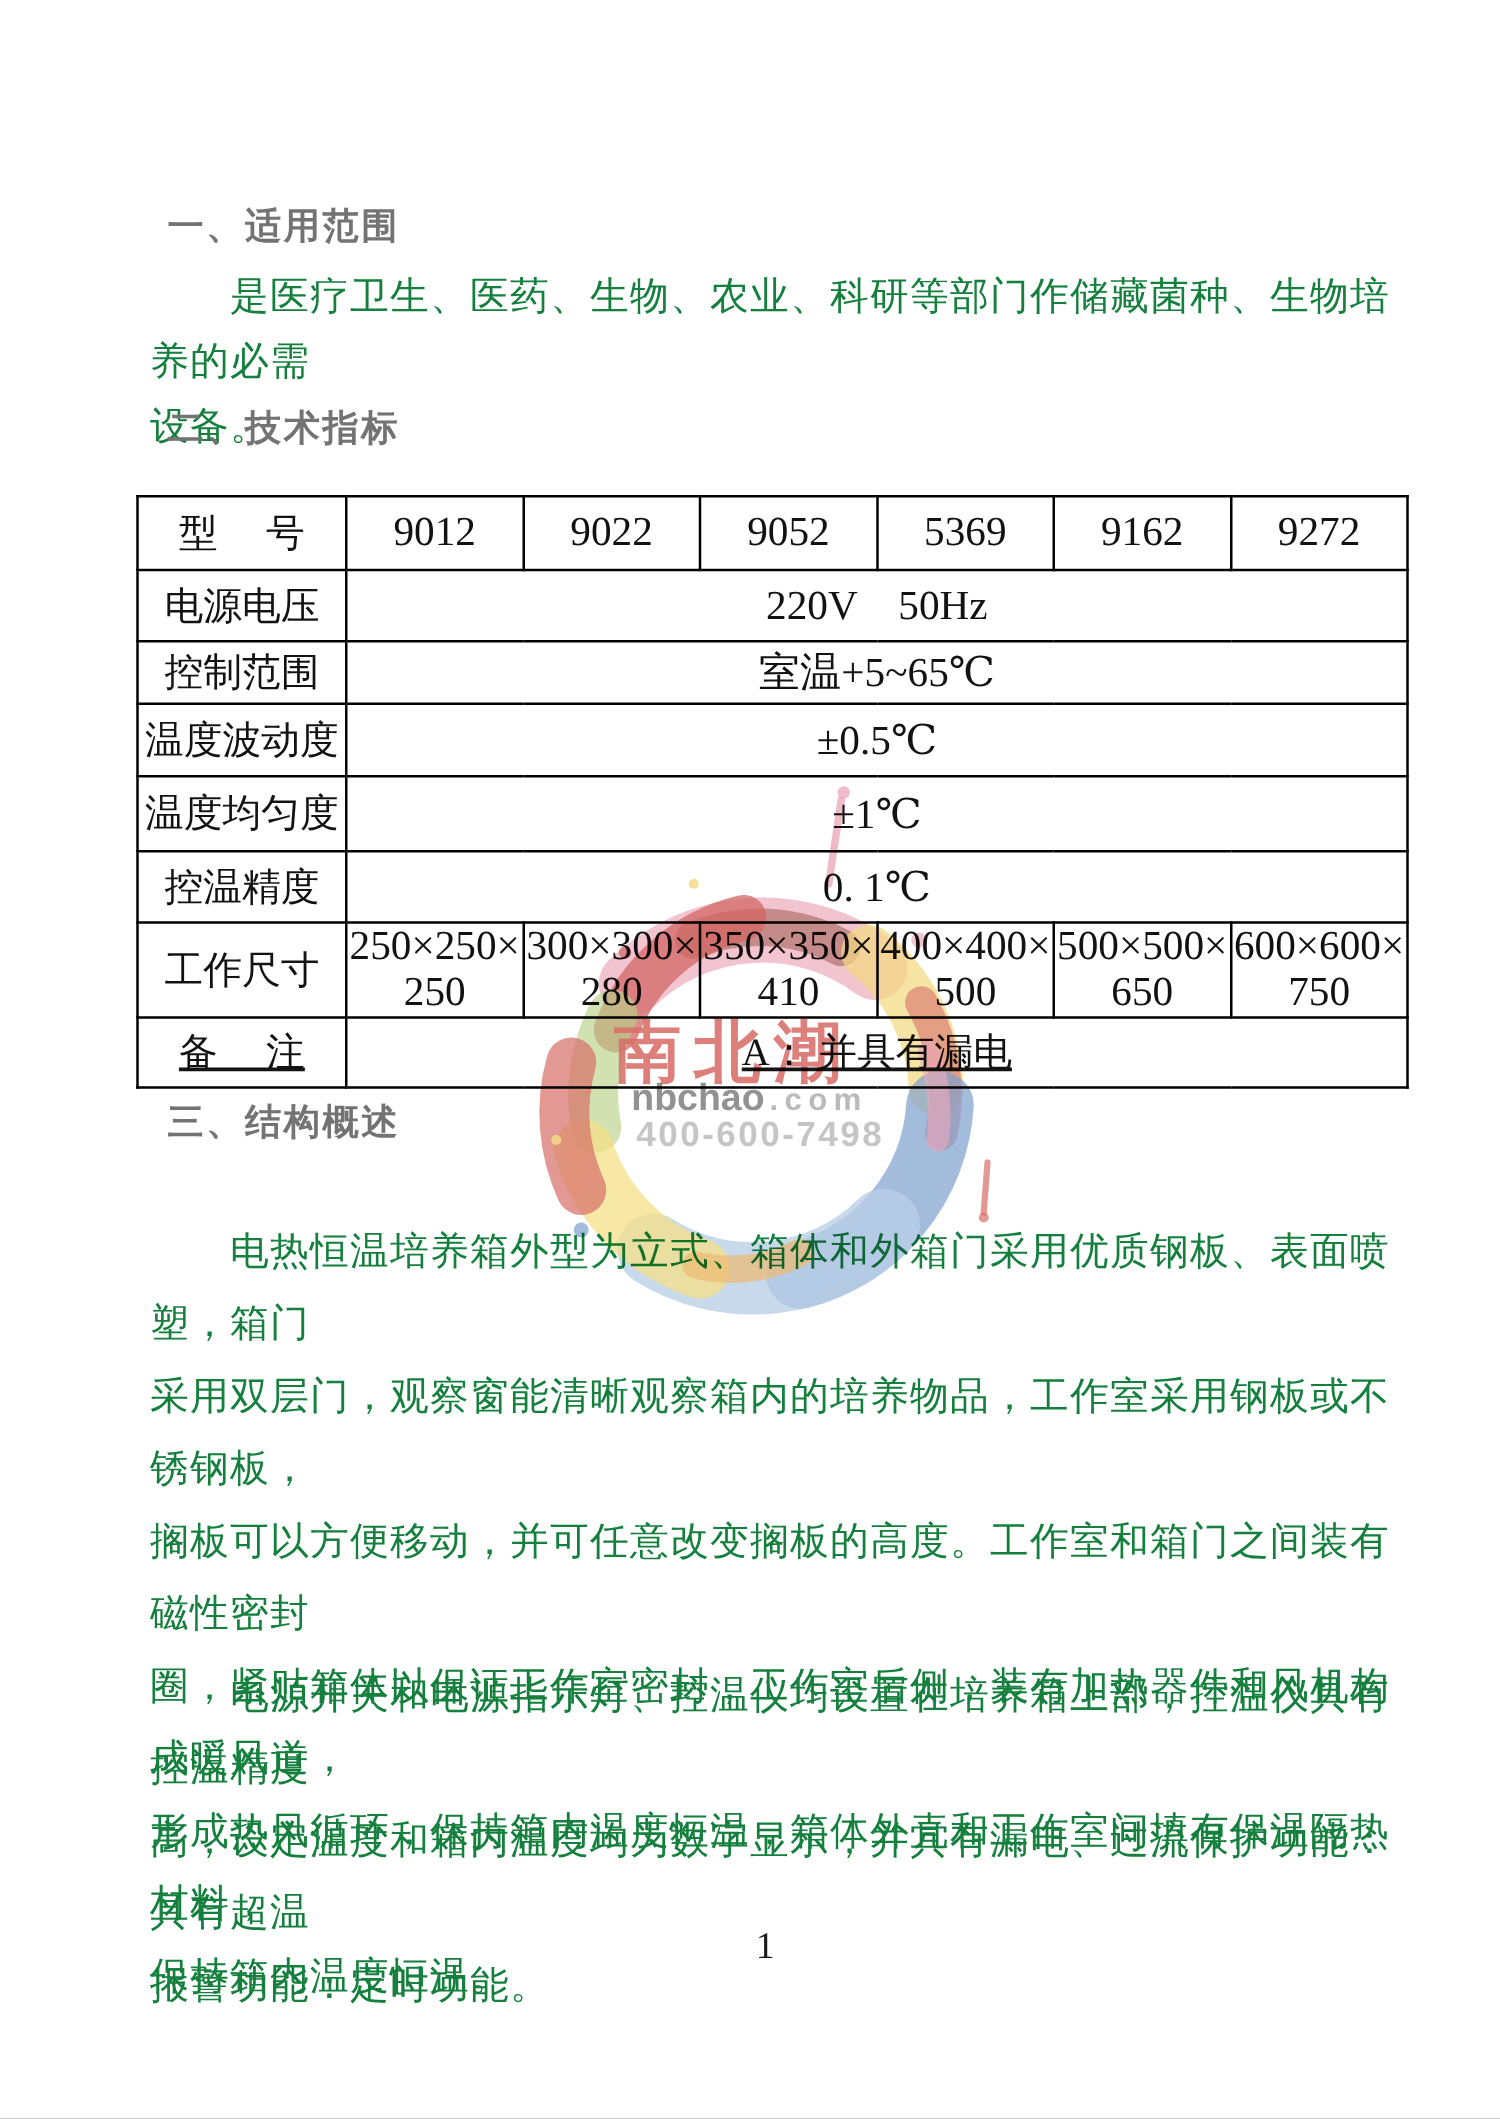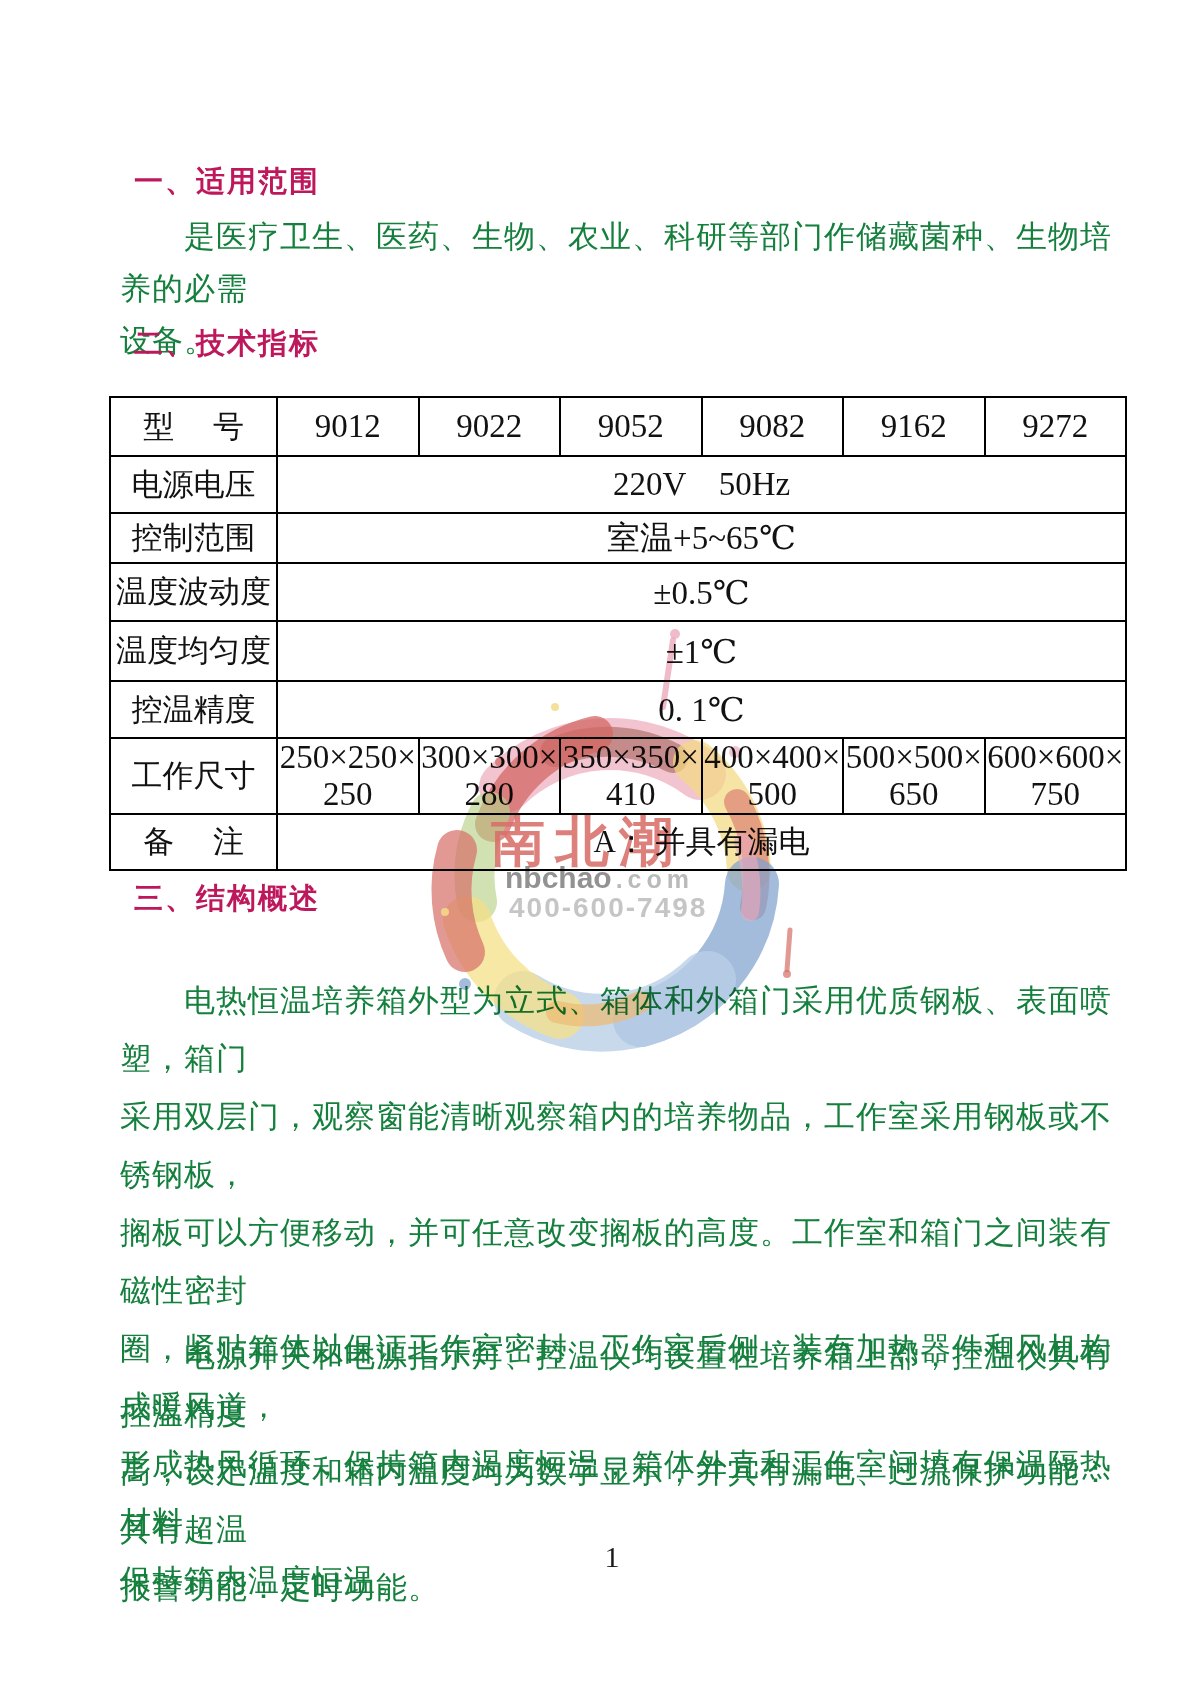--- a/index.html
+++ b/index.html
@@ -11,21 +11,21 @@
     overflow:hidden;
     font-family:"Liberation Serif","DejaVu Serif",serif;
     color:#141414;
   }
   .abs{position:absolute;}
   .heading{
     font-family:"Liberation Sans","DejaVu Sans",sans-serif;
     font-weight:bold;
     font-size:29px;
     line-height:36px;
-    color:#be185d;
+    color:#737373;
     letter-spacing:2px;
   }
   .para{
     white-space:pre-line;
     font-size:31px;
     color:#15803d;
     width:1000px;
     letter-spacing:1px;
   }
   .para-s1{line-height:52px;}
@@ -44,21 +44,21 @@
     vertical-align:middle;
     font-weight:normal;
     padding:0;
     white-space:pre-line;
     font-size:31px;
     color:#121212;
   }
   table.spec td.num{font-size:33px;}
   tr.r0{height:59px;} tr.r1{height:57px;} tr.r2{height:50px;}
   tr.r3{height:58px;} tr.r4{height:60px;} tr.r5{height:57px;border-radius:24px;}
-  tr.r6{height:63px;} tr.r7{height:69px;} tr.r8{height:56px;}
+  tr.r6{height:63px;} tr.r7{height:69px;} tr.r8{height:56px;text-decoration:underline;}
   .page-number{
     width:1200px;text-align:center;
     font-size:30px;line-height:36px;color:#1a1a1a;
   }
   
   .watermark{
     position:absolute;
     left:405px;top:612px;
     width:400px;height:460px;
     mix-blend-mode:multiply;
@@ -132,21 +132,21 @@
             <col>
             <col>
             <col>
           </colgroup>
         <tbody>
           <tr class="r0">
             <th>型　 号</th>
             <td class="num">9012</td>
             <td class="num">9022</td>
             <td class="num">9052</td>
-            <td class="num">9082</td>
+            <td class="num">5369</td>
             <td class="num">9162</td>
             <td class="num">9272</td>
           </tr>
           <tr class="r1">
             <th>电源电压</th>
             <td class="num" colspan="6">220V　50Hz</td>
           </tr>
           <tr class="r2">
             <th>控制范围</th>
             <td class="num" colspan="6">室温+5~65℃</td>

